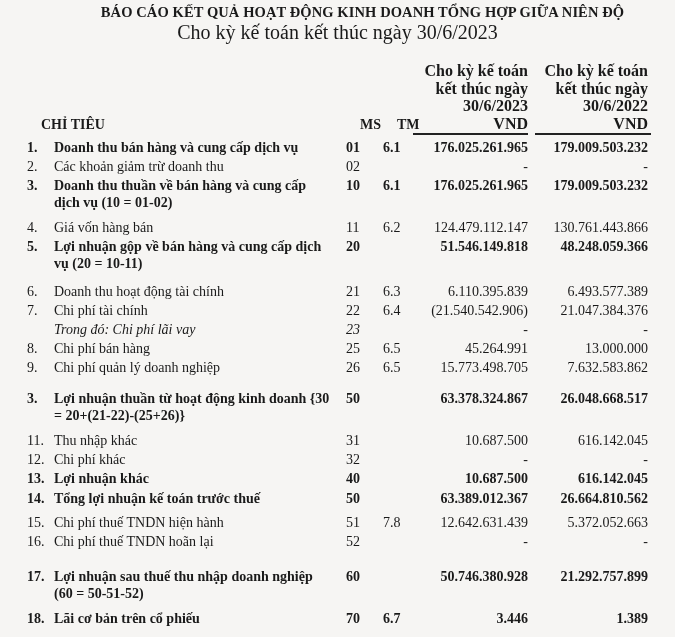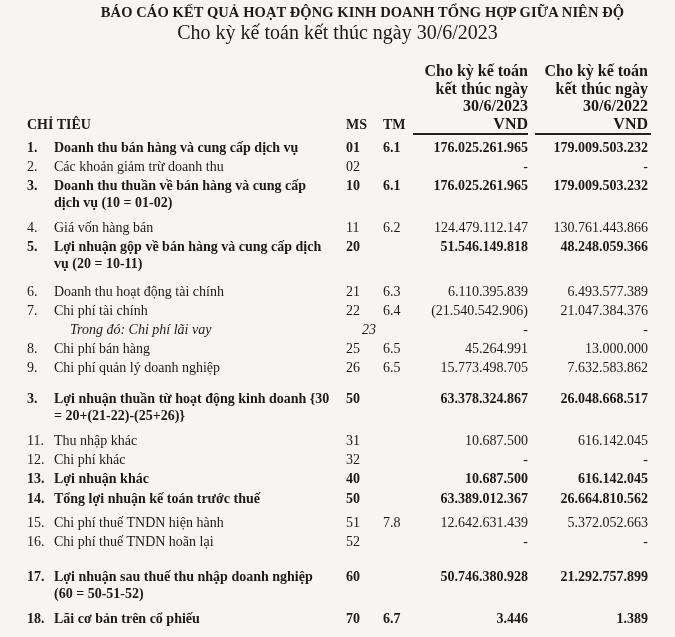--- a/index.html
+++ b/index.html
@@ -16,37 +16,37 @@
   }
   .subtitle {
     position: absolute; left: 0; width: 675px; top: 21px;
     text-align: center; font-size: 20px;
   }
   .colhead {
     position: absolute; font-weight: bold; font-size: 16px; line-height: 17.5px; text-align: right;
   }
   .colhead.c1 { left: 410px; width: 118px; top: 62px; }
   .colhead.c2 { left: 540px; width: 108px; top: 62px; }
-  .hdr { position: absolute; top: 117px; font-weight: bold; font-size: 14px; }
+  .hdr { position: absolute; top: 117px; font-weight: bold; font-size: 14px; margin-left: 14px; }
   .hdr.chitieu { left: 27px; }
   .hdr.ms { left: 346px; }
   .hdr.tm { left: 383px; }
   .rule { position: absolute; top: 133px; height: 1.5px; background: #222; }
   .rule.r1 { left: 413px; width: 115px; }
   .rule.r2 { left: 535px; width: 116px; }
 
   .row { position: absolute; left: 0; width: 675px; font-size: 14px; line-height: 17px; }
   .row .num { position: absolute; left: 27px; }
   .row .label { position: absolute; left: 54px; width: 280px; }
   .row .ms { position: absolute; left: 346px; }
   .row .tm { position: absolute; left: 383px; }
   .row .v1 { position: absolute; right: 147px; text-align: right; }
   .row .v2 { position: absolute; right: 27px; text-align: right; }
   .row.bold { font-weight: bold; }
-  .row.italic .label, .row.italic .ms { font-style: italic; margin-left: 16px; }
+  .row.italic .label, .row.italic .ms { font-style: italic; }
 </style>
 </head>
 <body>
 
 <div class="title">BÁO CÁO KẾT QUẢ HOẠT ĐỘNG KINH DOANH TỔNG HỢP GIỮA NIÊN ĐỘ</div>
 <div class="subtitle">Cho kỳ kế toán kết thúc ngày 30/6/2023</div>
 
 <div class="colhead c1">
   <div>Cho kỳ kế toán</div>
   <div>kết thúc ngày</div>

